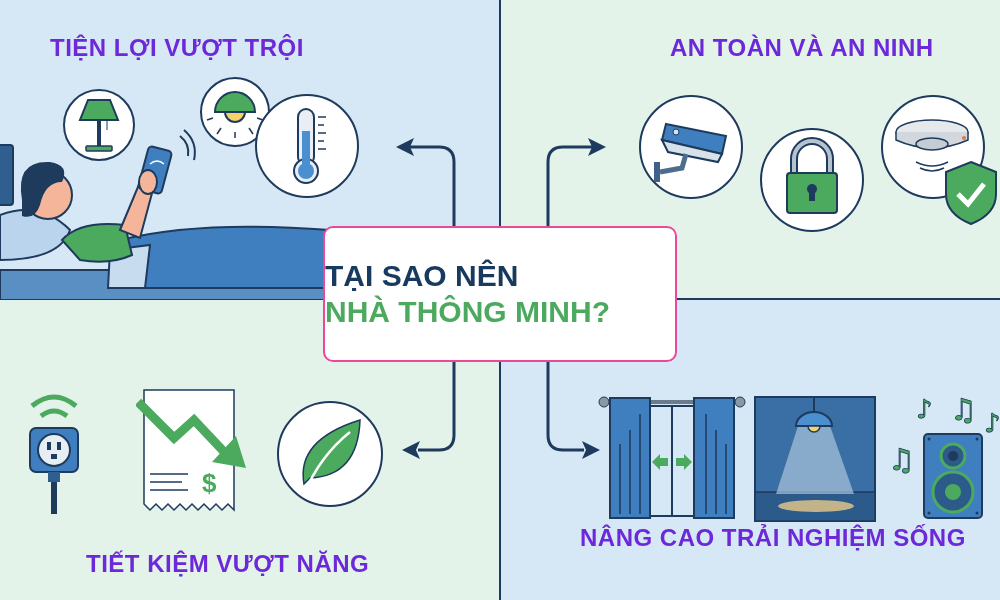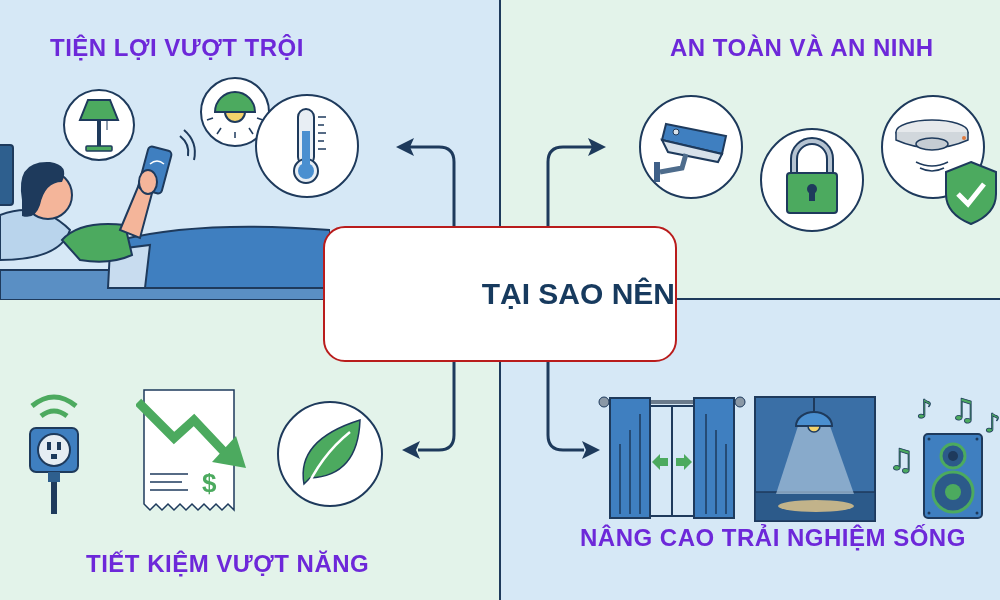--- a/index.html
+++ b/index.html
@@ -10,22 +10,22 @@
   .q-tr { left: 500px; top: 0; width: 500px; height: 300px; background: #e3f3ea; }
   .q-bl { left: 0; top: 300px; width: 500px; height: 300px; background: #e3f3ea; }
   .q-br { left: 500px; top: 300px; width: 500px; height: 300px; background: #d6e8f6; }
   .divider-v { position: absolute; left: 499px; top: 0; width: 2px; height: 600px; background: #1e3a5c; }
   .divider-h { position: absolute; left: 0; top: 298px; width: 1000px; height: 2px; background: #1e3a5c; }
   .q-title {
     position: absolute; font-weight: bold; color: #6d28d9; font-size: 24px; letter-spacing: 0.5px; white-space: nowrap;
   }
   .center-box {
     position: absolute; left: 323px; top: 226px; width: 354px; height: 136px;
-    background: #ffffff; border: 2px solid #b91c1c; border-radius: 22px;
-    display: flex; flex-direction: column; align-items: flex-end; justify-content: center;
+    background: #ffffff; border: 2px solid #ec4899; border-radius: 10px;
+    display: flex; flex-direction: column; align-items: flex-start; justify-content: center;
     text-align: center;
   }
   .center-line { font-weight: bold; font-size: 30px; line-height: 36px; color: #173a5e; }
   .center-line.green { color: #4caa5f; }
   svg.full { position: absolute; left: 0; top: 0; width: 1000px; height: 600px; pointer-events: none; }
   .icon { position: absolute; }
 </style>
 </head>
 <body>
 
@@ -215,13 +215,14 @@
 
   <path d="M454 362 L454 435 Q454 450 439 450 L418 450" fill="none" stroke="#1e3a5c" stroke-width="3"></path>
   <path d="M402 450 L420 441 L416 450 L420 459 Z" fill="#1e3a5c"></path>
 
   <path d="M548 362 L548 435 Q548 450 563 450 L584 450" fill="none" stroke="#1e3a5c" stroke-width="3"></path>
   <path d="M600 450 L582 441 L586 450 L582 459 Z" fill="#1e3a5c"></path>
 </svg>
 
 <div class="center-box">
   <div class="center-line">TẠI SAO NÊN</div>
+  <div class="center-line green">NHÀ THÔNG MINH?</div>
 </div>
 
 </body></html>

